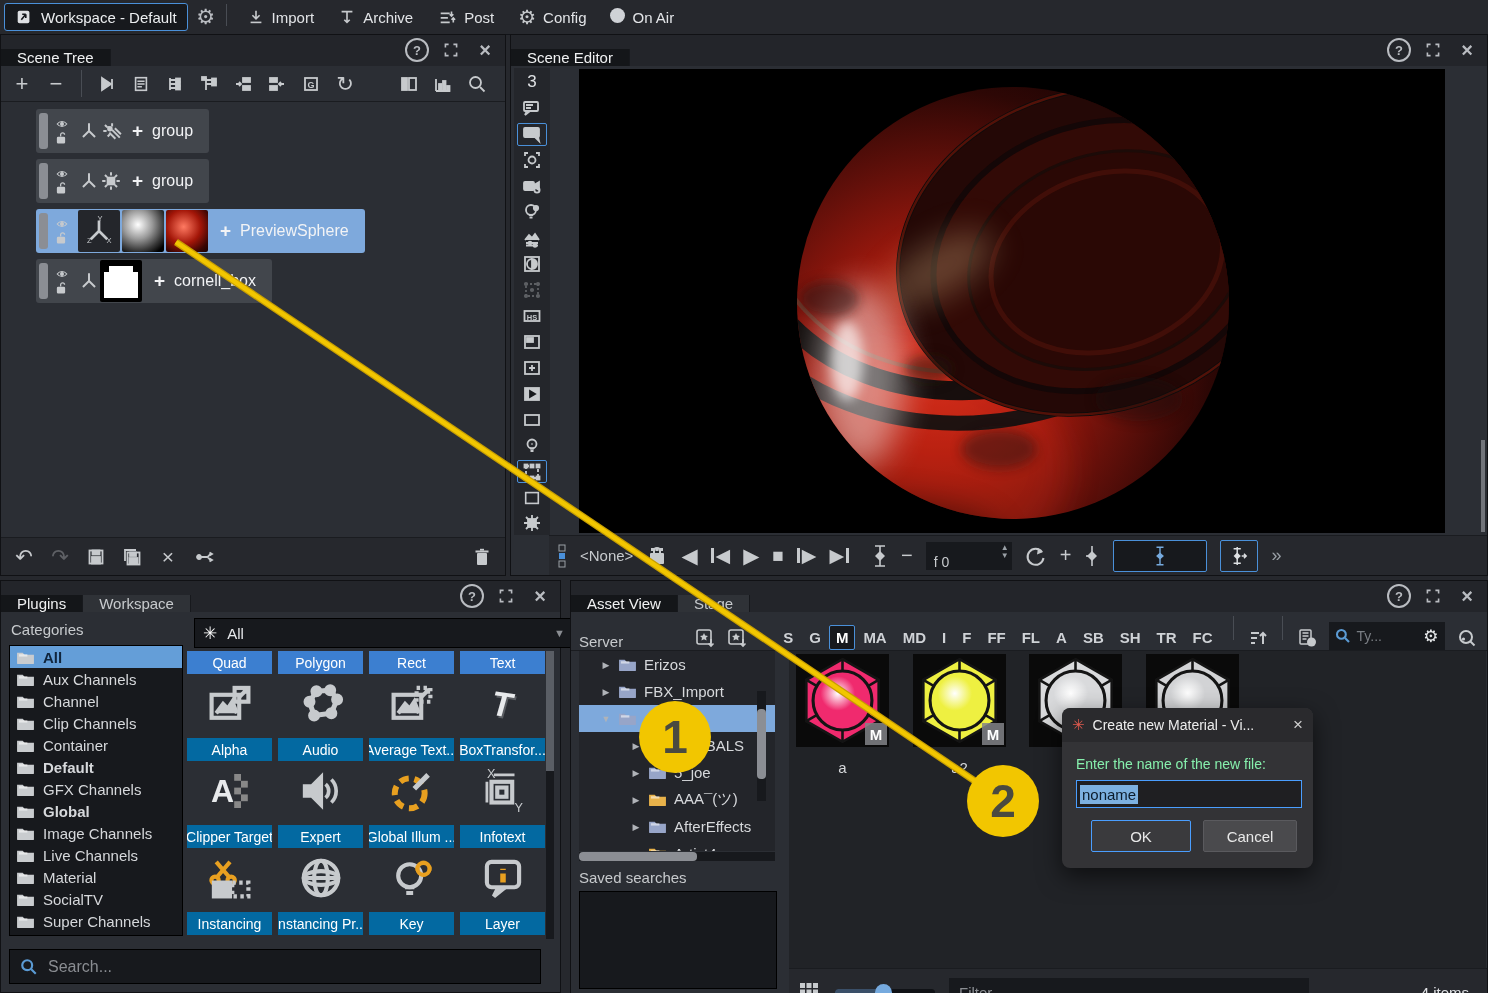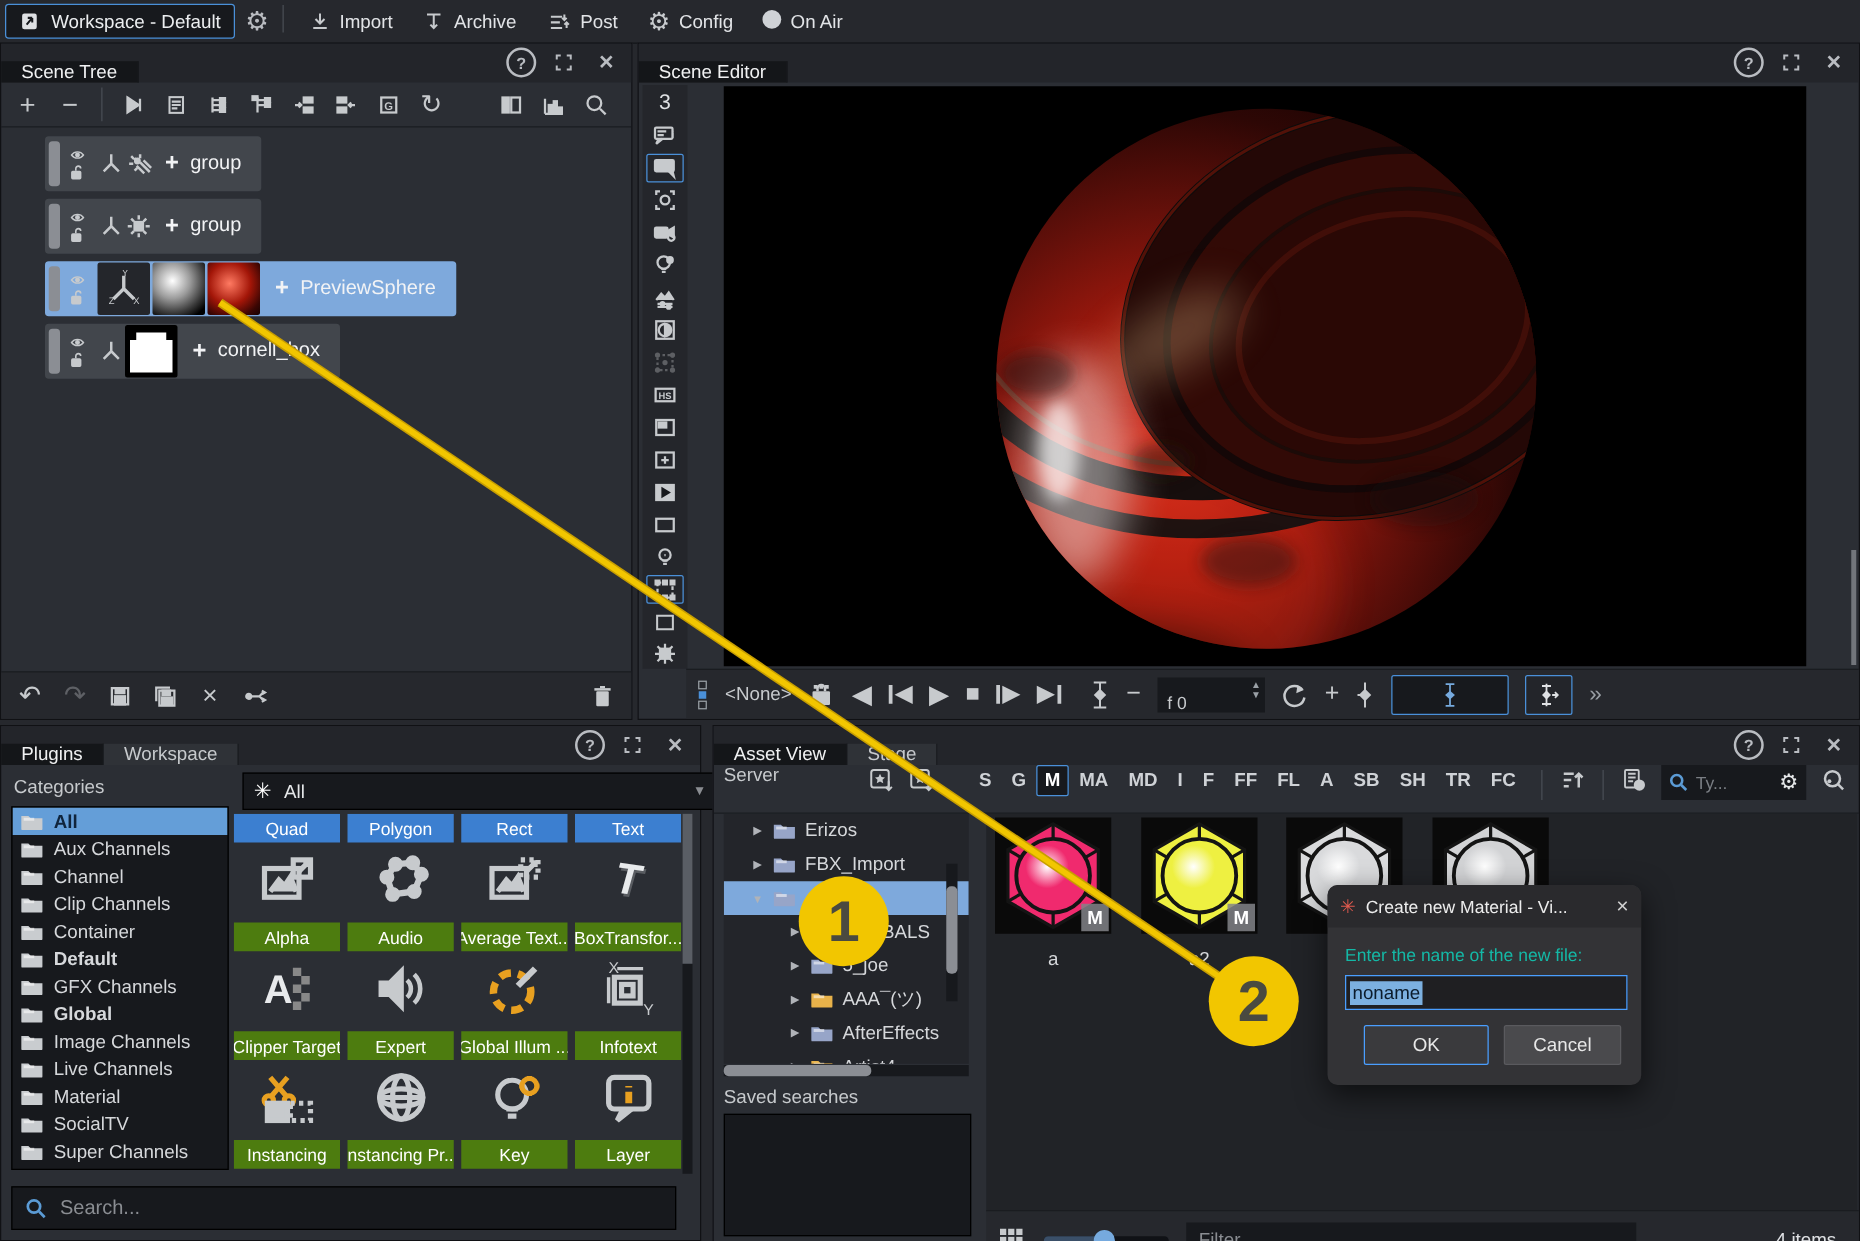--- a/index.html
+++ b/index.html
@@ -47,28 +47,28 @@
   .key-sm{width:36px;height:30px;border:1px solid #4a90d9;border-radius:2px;background:#23252a;display:flex;align-items:center;justify-content:center;}
   
   .small-lbl{font-size:15px;color:#c7cacd;}
   #cat-list{position:absolute;left:8px;top:64px;width:172px;bottom:56px;background:#17191d;border:1px solid #000;overflow:hidden;}
   .cat-item{display:flex;align-items:center;gap:8px;height:22px;padding-left:6px;font-size:15px;color:#d6d8db;white-space:nowrap;}
   .cat-item.sel{background:#649ed8;color:#10253c;}
   .cat-item.b{font-weight:bold;}
   #plug-filter{position:absolute;left:193px;top:37px;width:362px;height:28px;background:#17191d;border:1px solid #000;display:flex;align-items:center;gap:10px;padding:0 8px;font-size:15px;color:#e6e8ea;}
   #plug-grid{position:absolute;left:186px;top:70px;width:358px;bottom:53px;overflow:hidden;display:grid;grid-template-columns:repeat(4,85px);column-gap:6px;row-gap:4px;align-content:start;}
   .ptile{width:85px;}
-  .plabel{height:23px;display:flex;align-items:center;justify-content:center;font-size:14px;color:#fff;background:#4d7c0f;overflow:hidden;white-space:nowrap;}
+  .plabel{height:23px;display:flex;align-items:center;justify-content:center;font-size:14px;color:#fff;background:#0369a1;overflow:hidden;white-space:nowrap;}
   .plabel.blue{background:#3c7fd0;}
   .picon{height:60px;display:flex;align-items:center;justify-content:center;}
   #plug-scroll{position:absolute;right:6px;top:70px;width:8px;bottom:53px;background:#17191d;}
   #plug-scroll div{width:8px;height:120px;background:#5a5e65;}
   .searchbar{position:absolute;left:8px;bottom:8px;height:33px;background:#17191d;border:1px solid #000;display:flex;align-items:center;gap:10px;padding:0 10px;font-size:16px;color:#8a8d92;}
   
-  #av-toolbar{position:absolute;left:0;top:31px;right:0;height:38px;display:flex;align-items:flex-start;border-bottom:1px solid #1a1c20;padding:0 8px;gap:10px;}
+  #av-toolbar{position:absolute;left:0;top:31px;right:0;height:38px;display:flex;align-items:flex-end;border-bottom:1px solid #1a1c20;padding:0 8px;gap:10px;}
   .letters{display:flex;align-items:center;gap:0;margin-left:16px;}
   .letter{font-size:15px;font-weight:bold;color:#cfd2d6;padding:0 8px;}
   .letter.active{background:#17191d;border:1px solid #4a90d9;border-radius:2px;padding:3px 6px;color:#fff;}
   .av-search{width:104px;height:28px;background:#17191d;display:flex;align-items:center;gap:6px;padding:0 6px;font-size:14px;color:#7a7e84;}
   #srv-tree{position:absolute;left:8px;top:70px;width:196px;height:200px;overflow:hidden;background:#23252a;}
   .tr-item{display:flex;align-items:center;gap:7px;height:27px;font-size:15px;color:#d6d8db;white-space:nowrap;}
   .tr-item.sel{background:#7ea9dc;}
   .tri{width:10px;font-size:9px;color:#b0b3b8;text-align:center;}
   .scroll-v{position:absolute;left:186px;top:110px;width:9px;height:110px;background:#17191d;}
   .scroll-v div{width:9px;height:70px;background:#8b8e94;border-radius:4px;}
@@ -82,21 +82,21 @@
   #av-bottom{position:absolute;left:218px;right:0;bottom:0;height:46px;background:#26282d;border-top:1px solid #1a1c20;display:flex;align-items:center;gap:14px;padding:0 8px;}
   .slider{width:100px;height:7px;background:#101216;border-radius:4px;position:relative;}
   .slider .fill{position:absolute;left:0;top:0;height:7px;width:48px;background:#3a4f68;border-radius:4px;}
   .slider .knob{position:absolute;left:40px;top:-5px;width:17px;height:17px;border-radius:50%;background:#76aade;}
   #av-filter{width:340px;height:28px;background:#17191d;display:flex;align-items:center;padding:0 10px;font-size:15px;color:#8a8d92;}
   #items-count{margin-left:auto;font-size:15px;color:#dfe1e4;padding-right:10px;}
   
   #dlg{position:absolute;left:1062px;top:708px;width:251px;height:160px;background:#333336;border-radius:8px;box-shadow:0 8px 24px rgba(0,0,0,.6);z-index:30;overflow:hidden;}
   #dlg-title{height:34px;background:#2a2a2d;display:flex;align-items:center;gap:8px;padding:0 10px;font-size:14px;color:#ededed;border-radius:8px 8px 0 0;}
   #dlg-x{margin-left:auto;font-size:17px;color:#cfcfcf;}
-  #dlg-label{position:absolute;left:14px;top:48px;font-size:14px;color:#14b8a6;}
+  #dlg-label{position:absolute;left:14px;top:48px;font-size:14px;color:#86efac;}
   #dlg-input{position:absolute;left:14px;top:72px;width:221px;height:26px;background:#1f1f22;border:1px solid #4a9eff;display:flex;align-items:center;padding-left:3px;font-size:15px;}
   #dlg-input span{background:#7cb0e0;color:#0b1b2b;padding:1px 2px;}
   .dlg-btn{position:absolute;top:112px;height:30px;display:flex;align-items:center;justify-content:center;font-size:15px;color:#e8e8e8;border-radius:2px;}
   #dlg-ok{left:29px;width:98px;background:#3a3a3d;border:1px solid #4a9eff;}
   #dlg-cancel{left:141px;width:92px;background:#4a4a4d;border:1px solid #5a5a5e;}
   
   #anno{position:absolute;left:0;top:0;width:1488px;height:993px;pointer-events:none;z-index:40;}
   .foldersvg{flex:none;}
 </style>
 </head>

